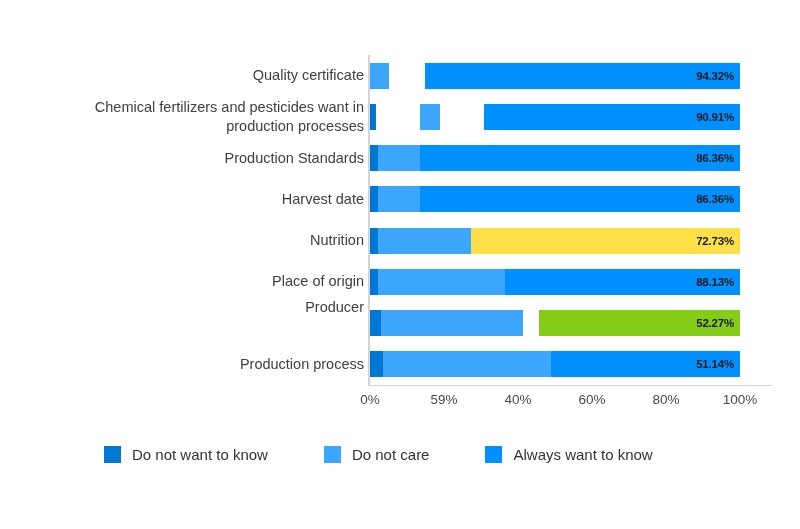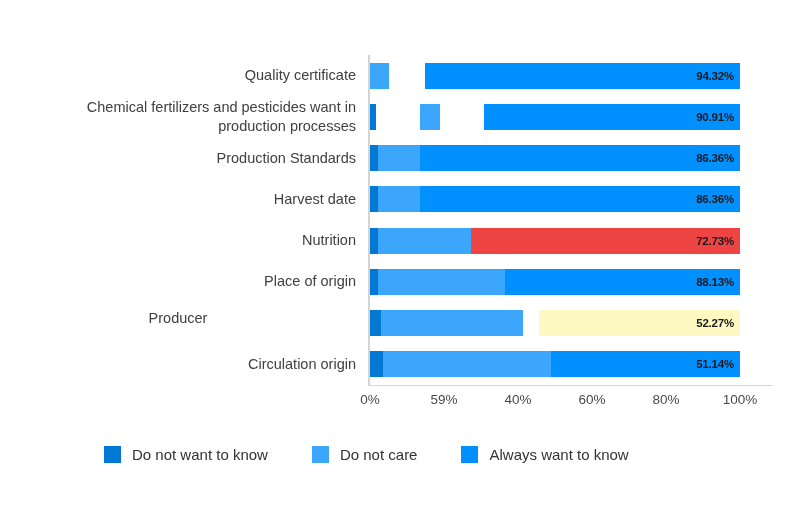--- a/index.html
+++ b/index.html
@@ -48,20 +48,21 @@
     height: 1px;
     background: #d4d4d4;
   }
 
   .label-col {
     position: absolute;
     left: 0;
     top: 55px;
     width: 356px;
     height: 330px;
+    padding-left: 8px;
   }
   .label-cell {
     position: absolute;
     right: 0;
     width: 356px;
     height: 41.25px;
     display: flex;
     align-items: center;
     justify-content: flex-end;
     text-align: right;
@@ -119,21 +120,21 @@
     white-space: nowrap;
   }
 
   
   .legend {
     position: absolute;
     left: 104px;
     top: 446px;
     display: flex;
     align-items: center;
-    gap: 0;
+    gap: 12px;
   }
   .legend-item {
     display: flex;
     align-items: center;
     margin-right: 44px;
   }
   .legend-swatch {
     width: 17px;
     height: 17px;
     margin-right: 11px;
@@ -163,25 +164,25 @@
       </div>
       <div class="label-cell" style="top: 123.75px;">
         <span>Harvest date</span>
       </div>
       <div class="label-cell" style="top: 165px;">
         <span>Nutrition</span>
       </div>
       <div class="label-cell" style="top: 206.25px;">
         <span>Place of origin</span>
       </div>
-      <div class="label-cell" style="top: 243px; justify-content: center;">
+      <div class="label-cell" style="top: 232px;">
         <span>Producer</span>
       </div>
       <div class="label-cell" style="top: 288.75px;">
-        <span>Circulation origin</span>
+        <span>Production process</span>
       </div>
     </div>
 
   <div class="y-axis-line"></div>
   <div class="x-axis-line"></div>
 
   <div class="plot-area">
       <div class="bar-track" style="top: 7.625px; gap: 36px;">
         <div class="seg seg-b" style="width: 21.016px; background: rgb(59, 166, 252);"></div>
         <div class="seg seg-c" style="width: 348.984px; background: rgb(0, 144, 255);">
@@ -205,35 +206,35 @@
       <div class="bar-track" style="top: 131.375px;">
         <div class="seg seg-a" style="width: 8.399px; background: rgb(0, 120, 212);"></div>
         <div class="seg seg-b" style="width: 42.069px; background: rgb(59, 166, 252);"></div>
         <div class="seg seg-c" style="width: 319.532px; background: rgb(0, 144, 255);">
           <span class="seg-value">86.36%</span>
         </div>
       </div>
       <div class="bar-track" style="top: 172.625px;">
         <div class="seg seg-a" style="width: 8.399px; background: rgb(0, 120, 212);"></div>
         <div class="seg seg-b" style="width: 92.5px; background: rgb(59, 166, 252);"></div>
-        <div class="seg seg-c" style="width: 269.101px; background: #ef4444;">
+        <div class="seg seg-c" style="width: 269.101px; background: #fde047;">
           <span class="seg-value">72.73%</span>
         </div>
       </div>
       <div class="bar-track" style="top: 213.875px;">
         <div class="seg seg-a" style="width: 8.399px; background: rgb(0, 120, 212);"></div>
         <div class="seg seg-b" style="width: 126.133px; background: rgb(59, 166, 252);"></div>
         <div class="seg seg-c" style="width: 235.468px; background: rgb(0, 144, 255);">
           <span class="seg-value">88.13%</span>
         </div>
       </div>
       <div class="bar-track" style="top: 255.125px;">
         <div class="seg seg-a" style="width: 12.617px; background: rgb(0, 120, 212);"></div>
         <div class="seg seg-b" style="width: 163.984px; background: rgb(59, 166, 252);"></div>
-        <div class="seg seg-c" style="width: 233px; background: #fef9c3; margin-left: 16px;">
+        <div class="seg seg-c" style="width: 233px; background: #84cc16; margin-left: 16px;">
           <span class="seg-value">52.27%</span>
         </div>
       </div>
       <div class="bar-track" style="top: 296.375px;">
         <div class="seg seg-a" style="width: 12.617px; background: rgb(0, 120, 212);"></div>
         <div class="seg seg-b" style="width: 168.165px; background: rgb(59, 166, 252);"></div>
         <div class="seg seg-c" style="width: 189.218px; background: rgb(0, 144, 255);">
           <span class="seg-value">51.14%</span>
         </div>
       </div>

